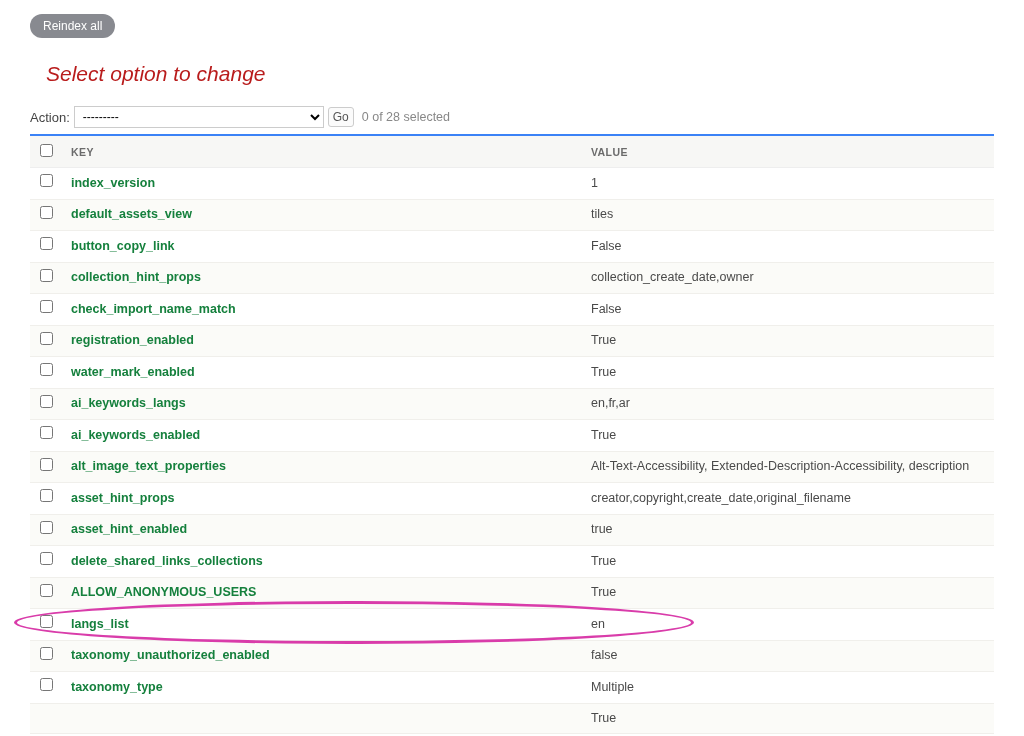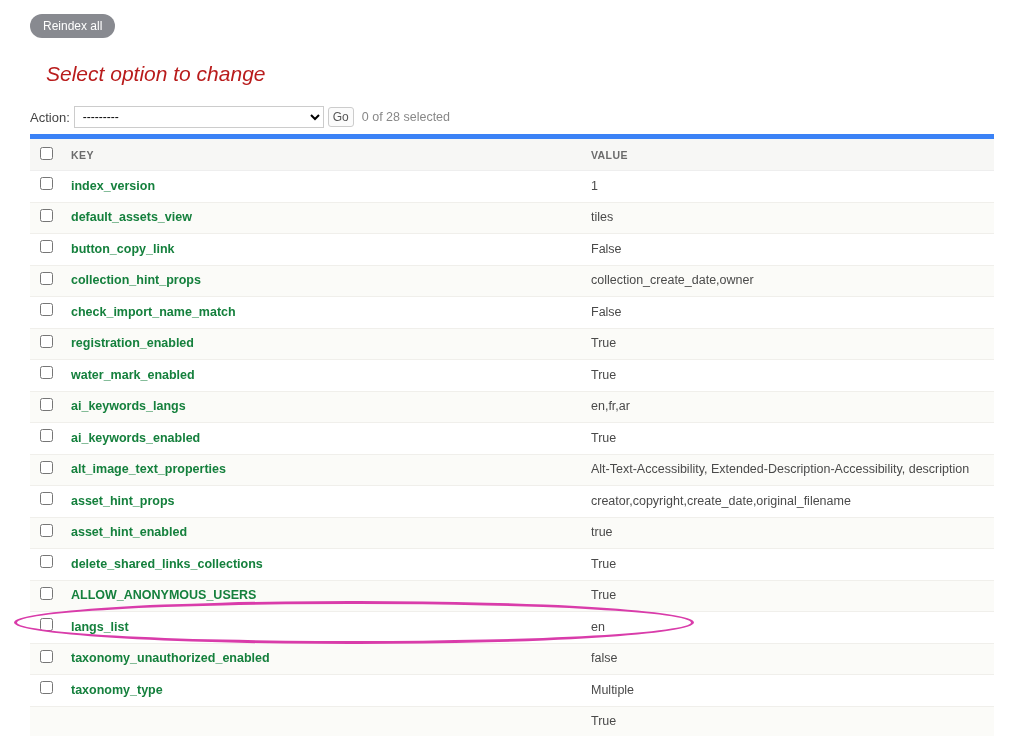--- a/index.html
+++ b/index.html
@@ -72,21 +72,21 @@
   }
   table.results thead th {
     text-align: left;
     font-size: 10.5px;
     letter-spacing: 0.4px;
     color: #6b6b6b;
     font-weight: 700;
     text-transform: uppercase;
     padding: 8px 8px 8px 10px;
     background: #f7f7f5;
-    border-top: 5px solid #3b82f6;
+    border-top: 2px solid #3b82f6;
     border-bottom: 1px solid #eee;
   }
   table.results tbody td {
     padding: 6px 8px 6px 10px;
     border-bottom: 1px solid #f0efeb;
     font-size: 12.5px;
     vertical-align: middle;
     line-height: 1.4;
   }
   table.results tbody tr:nth-child(even) td {

